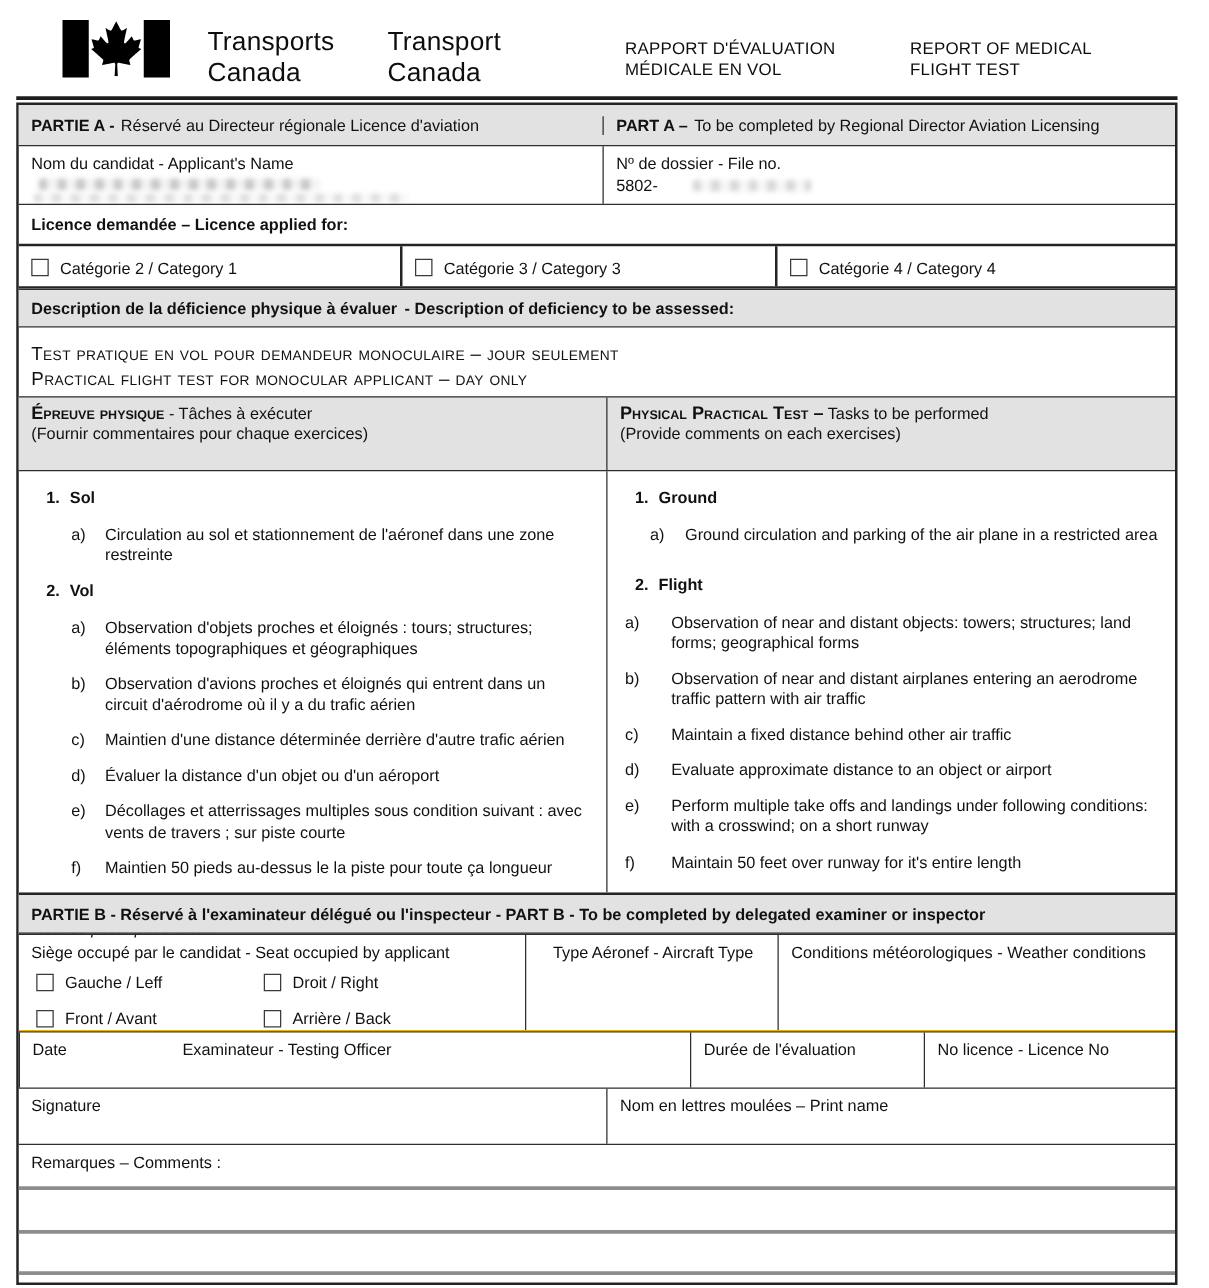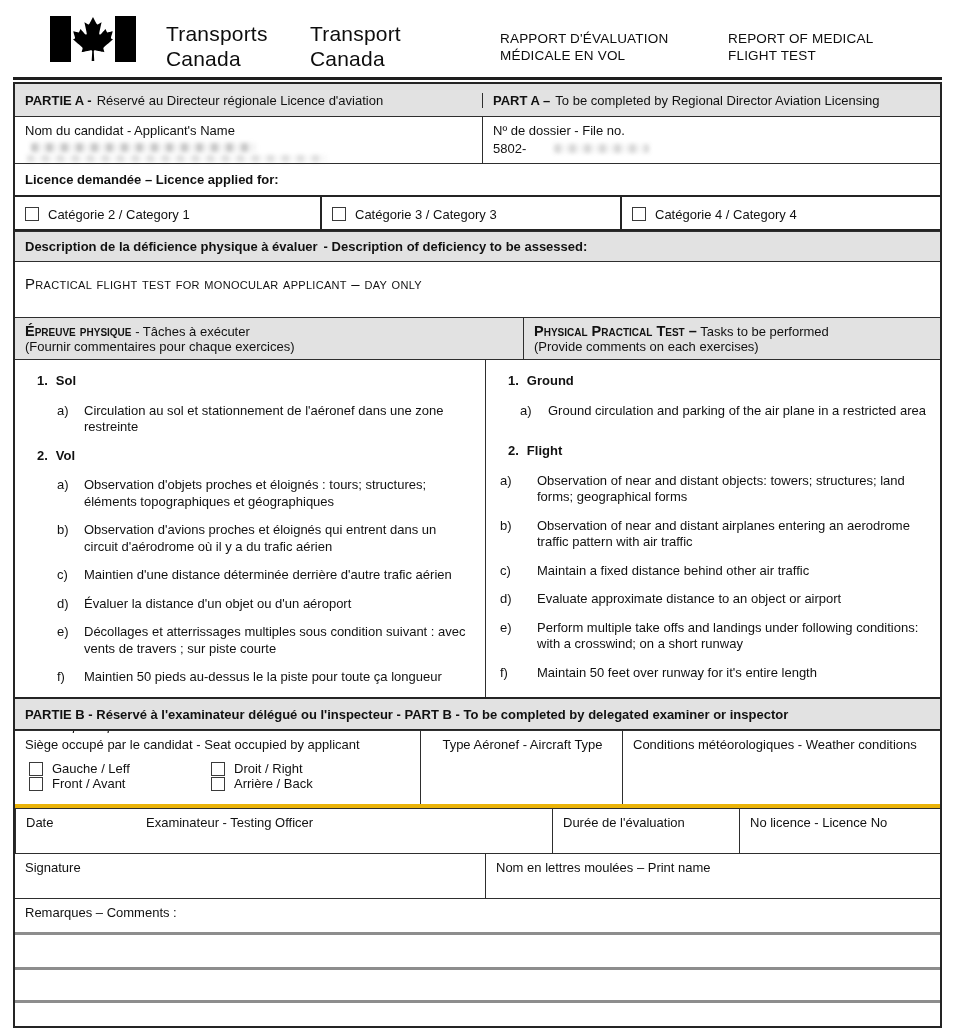--- a/index.html
+++ b/index.html
@@ -50,41 +50,41 @@
 
   .checkbox { display:inline-block; width:14px; height:14px; border:1.6px solid #3a3a3a;
               background:#fff; margin-right:9px; flex-shrink:0; }
 
   .row-desc-hd { height:30px; align-items:center; }
   .row-desc-hd .cell { display:flex; align-items:center; gap:6px; padding-top:0; padding-bottom:0; }
 
   .row-desc { height:56px; }
   .smallcaps { font-variant:small-caps; font-size:15px; letter-spacing:.3px; line-height:20px; }
 
-  .row-task-hd { height:42px;gap:38px; }
+  .row-task-hd { height:59px; }
   .row-task-hd .cell { padding-top:5px; }
   .sc-title { font-variant:small-caps; font-weight:bold; font-size:14.5px; }
 
   .row-tasks { height:338px; }
   .tasks-col { font-size:13px; line-height:16.5px; padding:10px 14px 6px 12px; }
   .sec-title { display:flex; font-weight:bold; margin:3px 0 13px 10px; gap:8px; }
   .item { display:flex; margin-bottom:12px; }
   .item .letter { flex-shrink:0; }
   .fr .item { padding-left:30px; } .fr .item .letter { width:27px; }
   .en .item.g { padding-left:22px; } .en .item.g .letter { width:28px; }
   .en .item.f { padding-left:2px; }  .en .item.f .letter { width:37px; }
   .note { font-style:italic; margin-top:14px; margin-left:2px; line-height:17px; }
 
   .row-partb { height:33px; border-top:2px solid #242424; border-bottom:1.5px solid #242424; align-items:center; }
 
-  .row-seat { height:78px; border-bottom:4px solid #eab308;justify-content:center; }
+  .row-seat { height:78px; border-bottom:1px solid #eab308;justify-content:center; }
   .seat-c { width:405px; }
   .type-c { width:202px; border-left:1.5px solid #2e2e2e; text-align:center; }
   .wx-c   { flex:1; border-left:1.5px solid #2e2e2e; }
-  .seat-grid { display:grid; grid-template-columns:182px 182px; row-gap:0; margin:9px 0 0 4px; }
+  .seat-grid { display:grid; grid-template-columns:182px 182px; row-gap:14px; margin:9px 0 0 4px; }
   .seat-opt { display:flex; align-items:center; }
 
   .row-officer { height:45px; }
   .off-c { width:402px; } .date-c { width:121px; } .dur-c { width:187px;margin-left:14px; } .lic-c { flex:1; }
 
   .row-signature { height:45px; }
   .sig-c { width:470px; } .print-c { flex:1; }
 
   .row-remarks { height:34px; }
   .rule-row { border-top:3px solid #8d8d8d; }
@@ -170,20 +170,21 @@
 
   <div class="row row-desc-hd grey">
     <div class="cell">
       <span class="bold">Description de la déficience physique à évaluer</span>
       <span class="bold">-  Description of deficiency to be assessed:</span>
     </div>
   </div>
 
   <div class="row row-desc">
     <div class="cell" style="padding-top:12px;">
+      <div class="smallcaps">Test pratique en vol pour demandeur monoculaire – jour seulement</div>
       <div class="smallcaps">Practical flight test for monocular applicant – day only</div>
     </div>
   </div>
 
   <div class="row row-task-hd grey">
     <div class="cell sig-c">
       <div><span class="sc-title">Épreuve physique</span><span> - Tâches à exécuter</span></div>
       <div>(Fournir commentaires pour chaque exercices)</div>
     </div>
     <div class="cell print-c vline">

